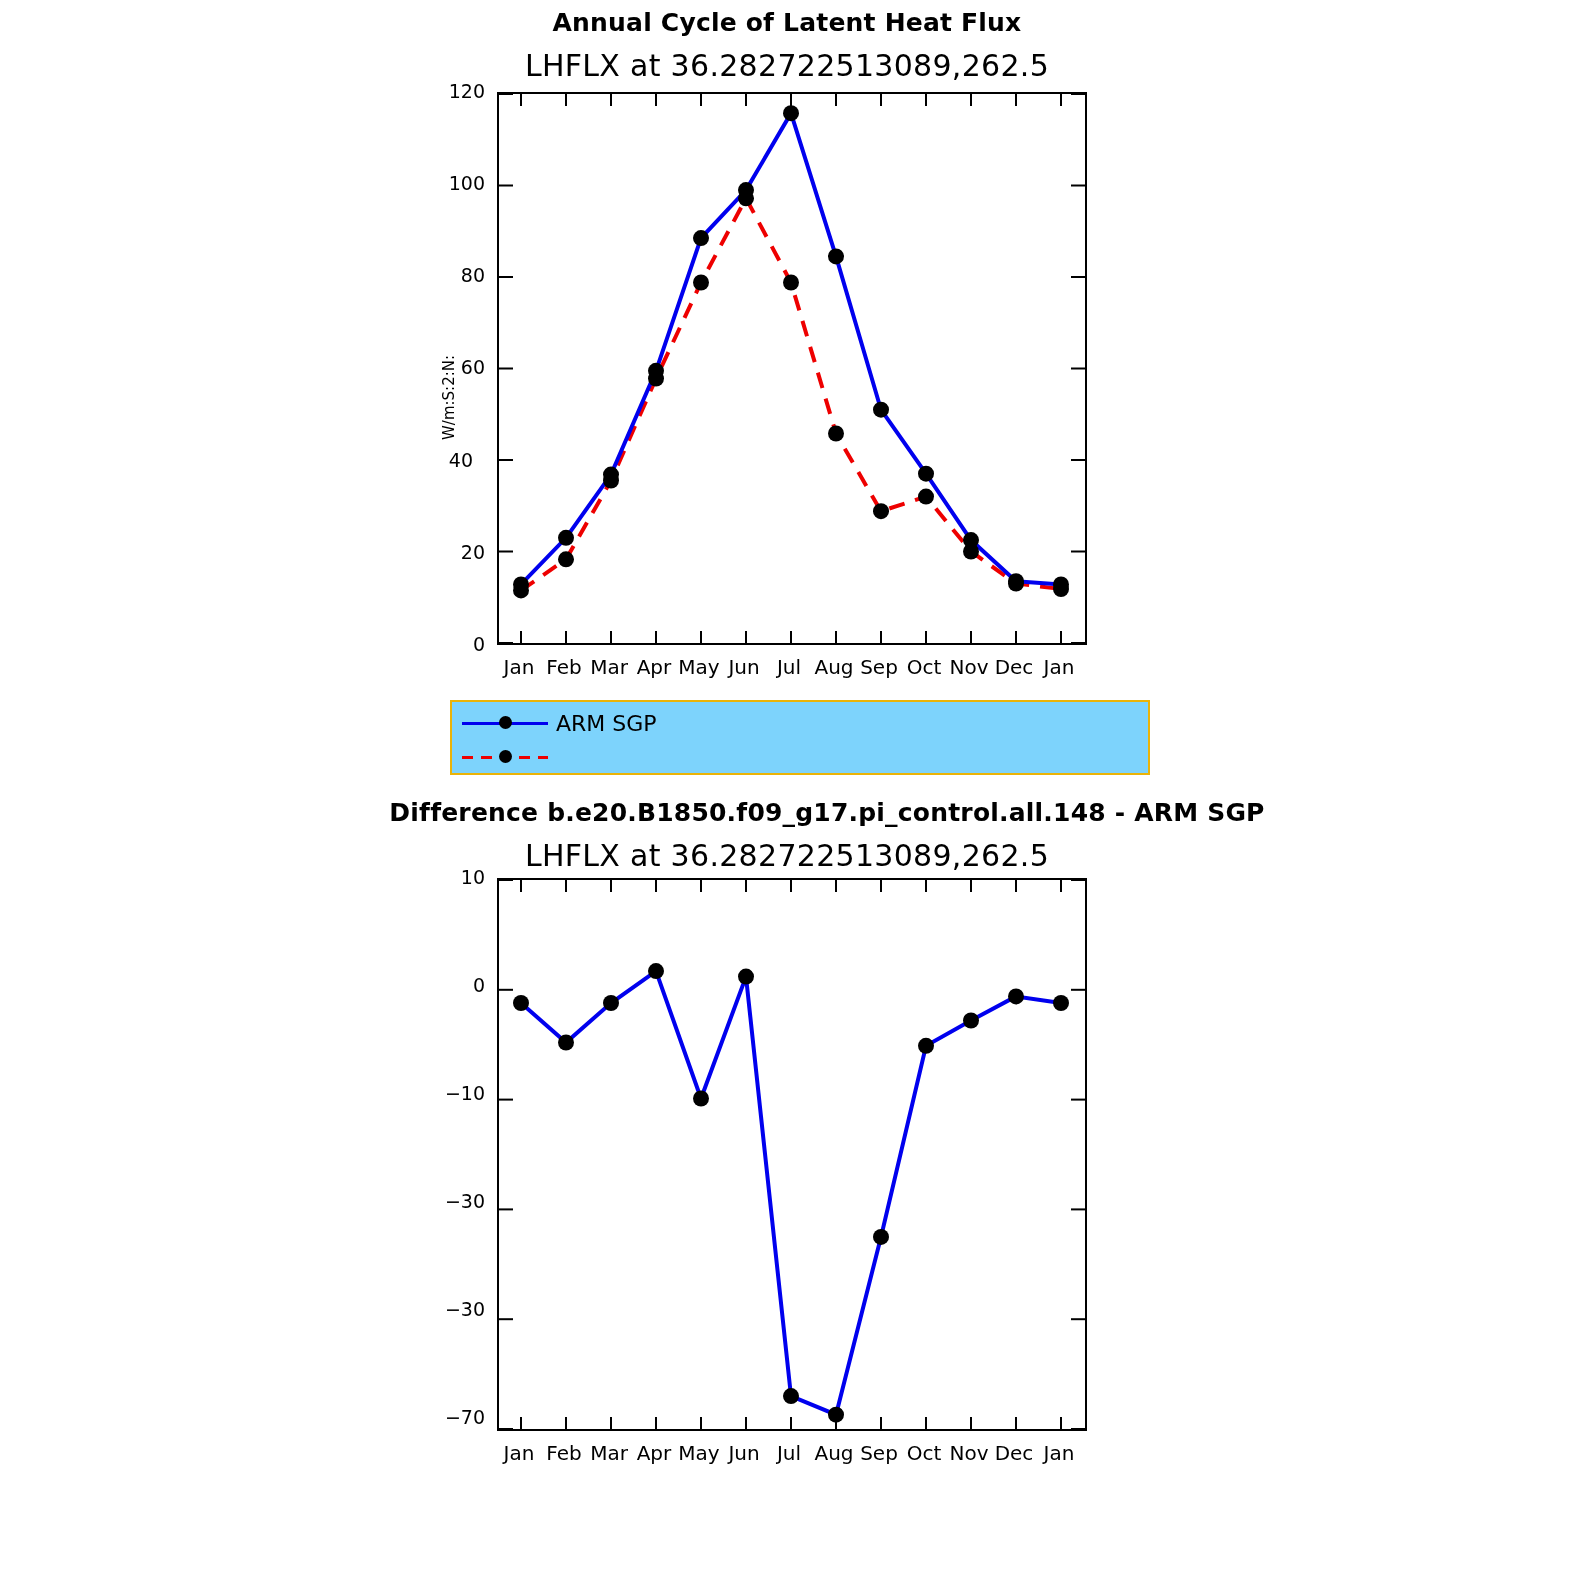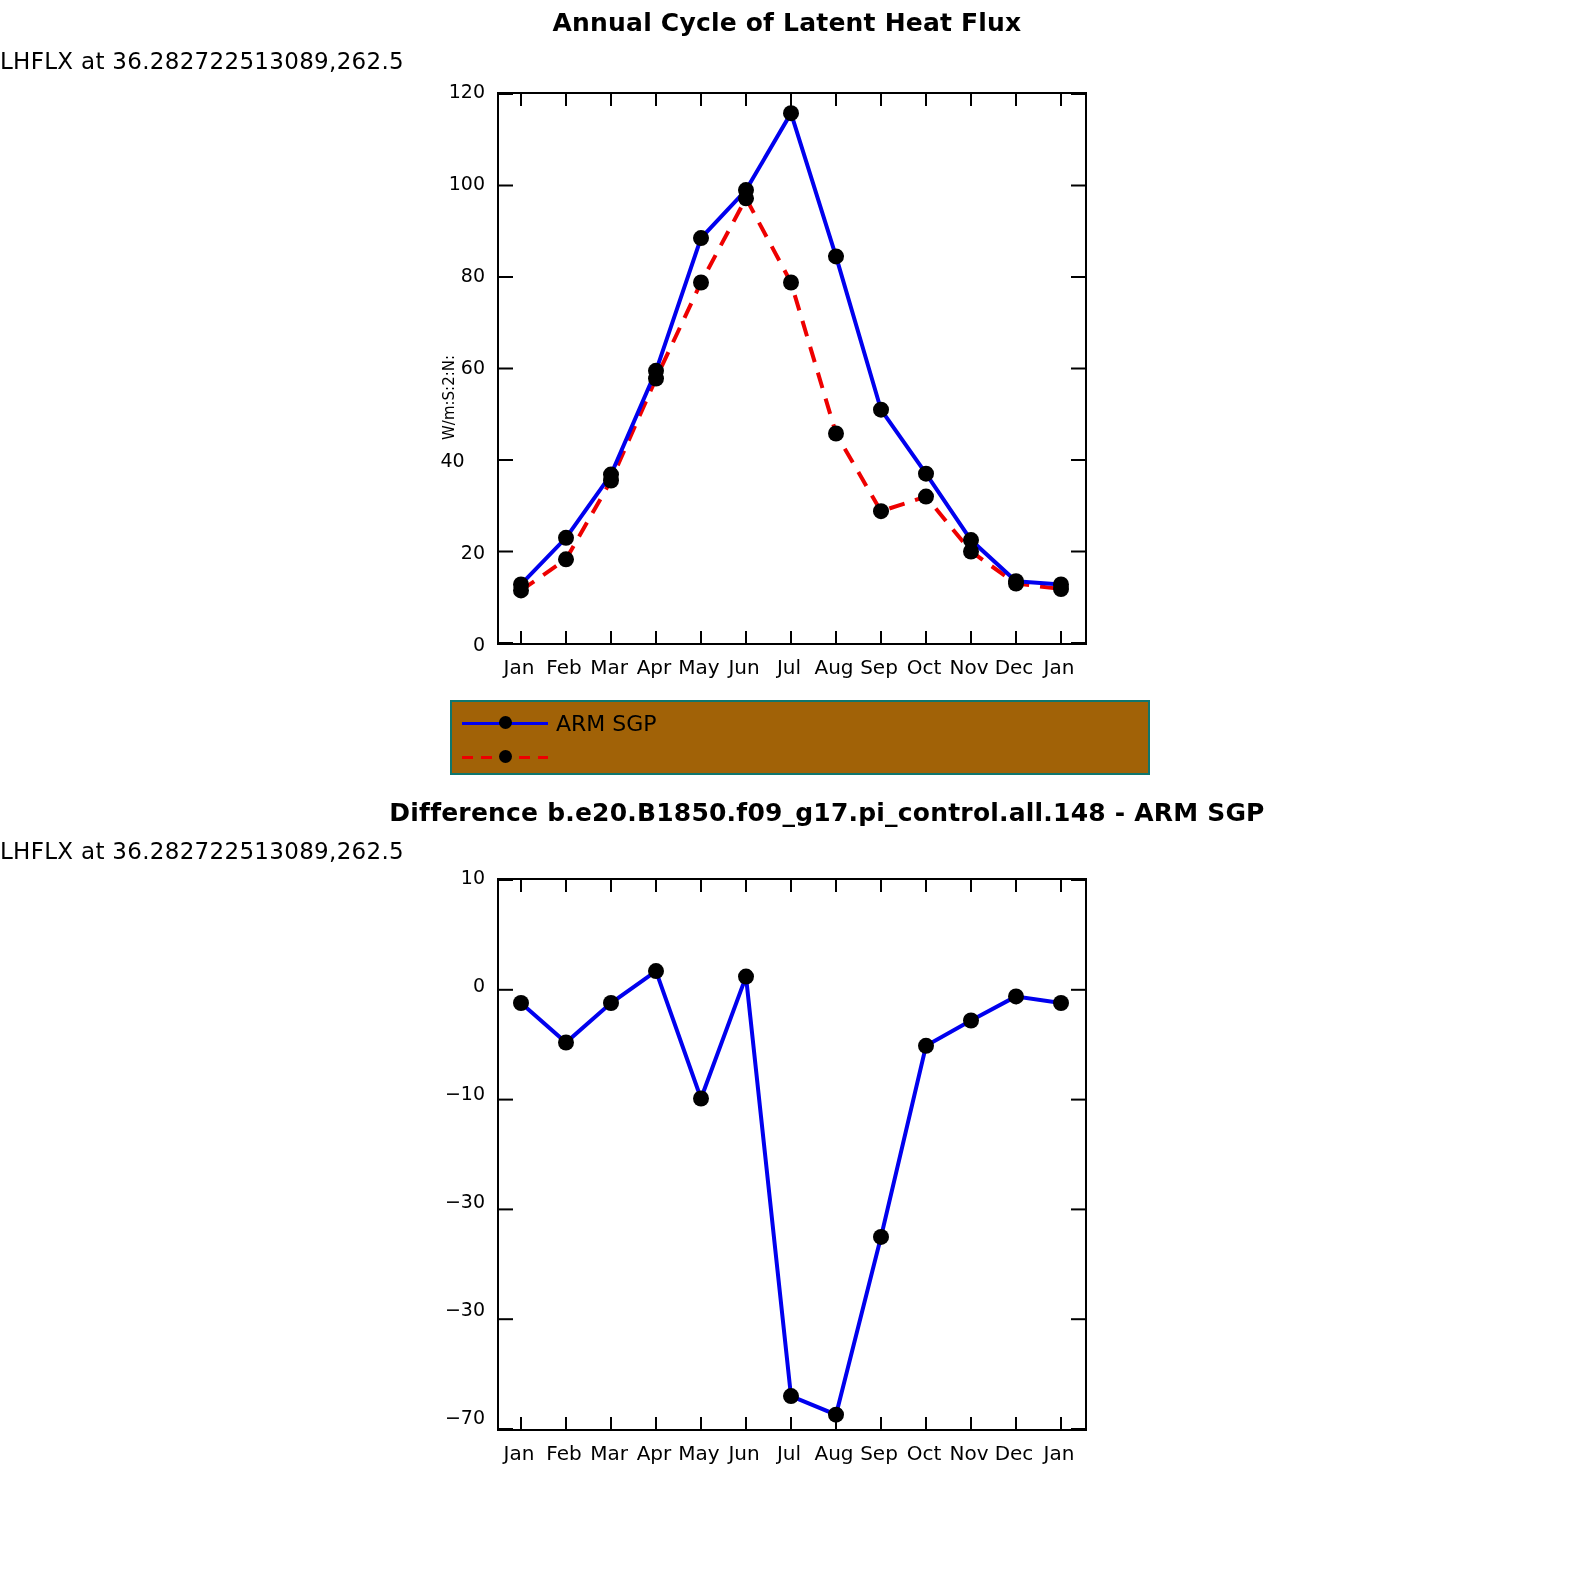--- a/index.html
+++ b/index.html
@@ -31,22 +31,22 @@
     position: absolute;
     text-align: center;
     font-weight: bold;
     font-size: 25px;
     letter-spacing: 0.2px;
     font-family: "DejaVu Sans", sans-serif;
     white-space: nowrap;
   }
   .sub-title {
     position: absolute;
-    text-align: left;
-    font-size: 23px;
+    text-align: center;
+    font-size: 30px;
     font-family: "DejaVu Sans", sans-serif;
     white-space: nowrap;
     letter-spacing: 0.3px;
   }
 
   .plot-frame {
     position: absolute;
     border: 2px solid #000;
     box-sizing: border-box;
     background: #ffffff;
@@ -71,23 +71,23 @@
   .xtick-label {
     position: absolute;
     font-size: 20px;
     text-align: center;
     white-space: nowrap;
     font-family: "DejaVu Sans", sans-serif;
   }
 
   .legend-box {
     position: absolute;
-    border: 2px solid #0f766e;
+    border: 2px solid #eab308;
     box-sizing: border-box;
-    background: #a16207;
+    background: #7dd3fc;
   }
   .legend-row {
     position: absolute;
     display: flex;
     align-items: center;
     height: 34px;
   }
   .legend-label {
     font-size: 22px;
     white-space: nowrap;
@@ -119,21 +119,21 @@
     <div class="main-title" style="left:0; top:8px; width:1574px;">Annual Cycle of Latent Heat Flux</div>
 
     <div class="sub-title" style="left:0; top:48px; width:1574px;">LHFLX at 36.282722513089,262.5</div>
 
     <div class="ylabel" style="left:440px; top:440px;">W/m:S:2:N:</div>
 
     <div class="ytick-label" style="left:420px; top:80px; width:65px;">120</div>
     <div class="ytick-label" style="left:420px; top:172px; width:65px;">100</div>
     <div class="ytick-label" style="left:420px; top:264px; width:65px;">80</div>
     <div class="ytick-label" style="left:420px; top:356px; width:65px;">60</div>
-    <div class="ytick-label" style="left:420px; top:449px; width:65px;text-align:center;">40</div>
+    <div class="ytick-label" style="left:408px; top:449px; width:65px;">40</div>
     <div class="ytick-label" style="left:420px; top:541px; width:65px;">20</div>
     <div class="ytick-label" style="left:420px; top:633px; width:65px;">0</div>
 
     <div class="plot-frame" style="left:497px; top:92px; width:590px; height:553px;">
       <svg width="586" height="549" viewBox="0 0 586 549">
 
         <g>
           <line class="tick" x1="22" y1="0" x2="22" y2="12"></line>
           <line class="tick" x1="67" y1="0" x2="67" y2="12"></line>
           <line class="tick" x1="112" y1="0" x2="112" y2="12"></line>

